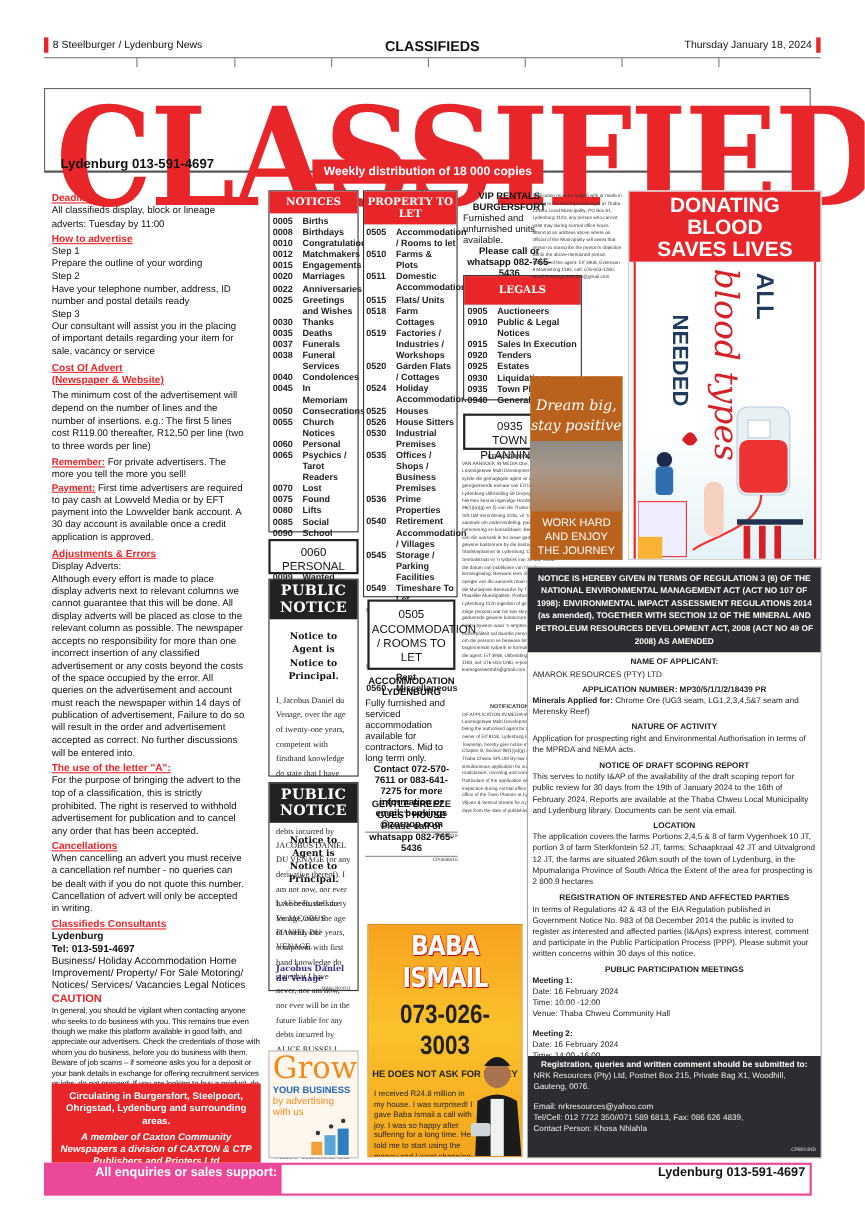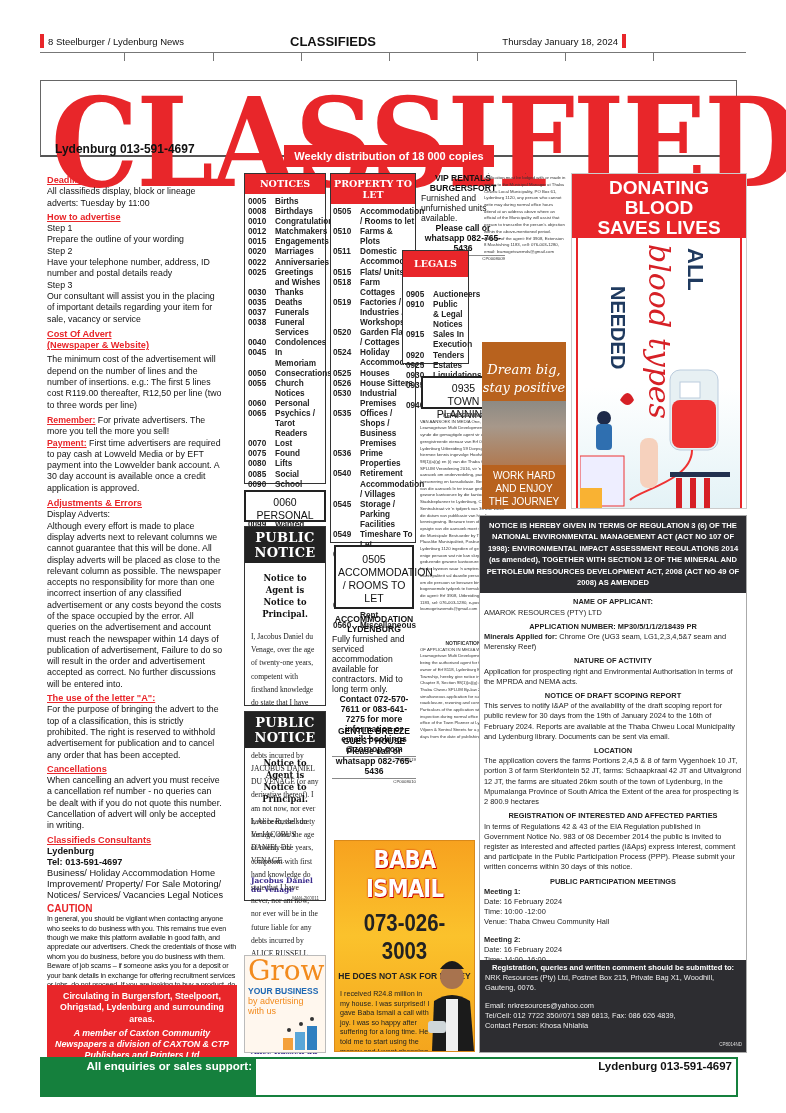--- a/index.html
+++ b/index.html
@@ -1,20 +1,20 @@
 <!DOCTYPE html>
 <html><head>
 <meta charset="utf-8">
 <style>
   * { box-sizing: border-box; margin: 0; padding: 0; }
   body { width: 786px; height: 1113px; background: #fff; font-family: "Liberation Sans", sans-serif; color: #111; position: relative; overflow: hidden; }
   .abs { position: absolute; }
   .red { color: #e8262a; }
   
-  .topbar { left: 40px; top: 34px; width: 586px; height: 18px; font-size: 10px; }
+  .topbar { left: 40px; top: 34px; width: 706px; height: 18px; font-size: 10px; }
   .topbar .bar-l { position:absolute; left:0; top:0; width:4px; height:14px; background:#e8262a; }
   .topbar .bar-r { position:absolute; right:0; top:0; width:4px; height:14px; background:#e8262a; }
   .topbar .left { position:absolute; left:8px; top:2px; font-size:9.5px; }
   .topbar .center { position:absolute; left:0; width:100%; text-align:center; top:0; font-size:13px; font-weight:bold; font-family: "Liberation Sans", sans-serif; }
   .topbar .right { position:absolute; right:8px; top:2px; font-size:9.5px; }
   .rule { left: 40px; top: 52px; width: 706px; height: 26px; border-top: 1px solid #777; }
   .rule i { position:absolute; top:0; width:1px; height:8px; background:#777; }
   .masthead { left: 40px; top: 80px; width: 697px; height: 157px; border: 1px solid #666; border-bottom: 2px solid #555; }
   .masthead .big { position:absolute; left:10px; top:0px; font-family: "DejaVu Serif", serif; font-weight: 900; font-size: 118px; letter-spacing: -2px; color:#e8262a; transform: scaleX(0.93) scaleY(1.05); transform-origin: left top; line-height: 1; }
   .masthead .phone { position:absolute; left:14px; top:61px; font-size:12px; font-weight:bold; }
@@ -44,21 +44,21 @@
   .pubnotice .ref { font-size: 4.5px; text-align:right; padding: 0 6px 3px; color:#444; }
   .grow { border: 1px solid #bbb; background:#fff7ee; }
   .ad-text { font-size: 9.5px; line-height: 11px; }
   .ad-text .c { text-align:center; font-weight:bold; }
   .ad-text .t { font-weight: bold; text-align:center; }
   .tiny { font-size: 4.3px; line-height: 6.7px; color:#333; }
   .baba { background: linear-gradient(180deg, #f7a21f 0%, #fbc22c 45%, #f4a51d 100%); border:1px solid #d9891a; }
   .dark { background:#2d2d31; color:#fff; }
   .notice-big { font-size: 7.4px; line-height: 10.2px; color:#222; }
   .notice-big .h { font-weight:bold; text-align:center; margin-top: 4px; }
-  .footer { left: 40px; top: 1057px; width: 698px; height: 40px; background:#15803d; }
+  .footer { left: 40px; top: 1057px; width: 698px; height: 30px; background:#ec4899; }
   .footer .lbl { position:absolute; left: 0; width: 216px; text-align:right; top: 3px; color:#fff; font-weight:bold; font-size: 11.5px; padding-right: 4px; }
   .footer .box { position:absolute; left: 216px; top: 2px; right: 2px; bottom: 2px; background:#fff; }
   .footer .phone { position:absolute; right: 6px; top: 3px; font-weight:bold; font-size: 11.5px; }
 </style>
 </head>
 <body>
 
 <div class="abs topbar">
   <div class="bar-l"></div>
   <span class="left">8 Steelburger / Lydenburg News</span>
@@ -356,23 +356,23 @@
   <div class="tiny" style="text-align:right;border-top:1px solid #888;margin-top:2px">CP0008010</div>
 </div>
 
 <div class="abs ad-text" style="left:421px;top:173px;width:84px;font-size:8.6px;line-height:10px">
   <div class="t">VIP RENTALS BURGERSFORT</div>
   <div>Furnished and unfurnished units available.</div>
   <div class="c">Please call or whatsapp 082-765-5436</div>
   <div class="tiny" style="text-align:right;border-top:1px solid #888;margin-top:2px">CP0008009</div>
 </div>
 
-<div class="abs catbox" style="left:402px;top:250px;width:67px;height:114px">
+<div class="abs catbox" style="left:421px;top:250px;width:108px;height:114px">
   <div class="cathead" style="font-size:9.5px;padding:7px 0">LEGALS</div>
-  <div class="catlist" id="legals-list" style="font-size:8.2px;line-height:10.1px;padding:13px 3px">
+  <div class="catlist" id="legals-list" style="font-size:8.2px;line-height:10.1px;padding:1px 3px">
       <div class="row">
         <span class="code">0905</span>
         <span class="lbl">Auctioneers</span>
       </div>
       <div class="row">
         <span class="code">0910</span>
         <span class="lbl">Public &amp; Legal Notices</span>
       </div>
       <div class="row">
         <span class="code">0915</span>

